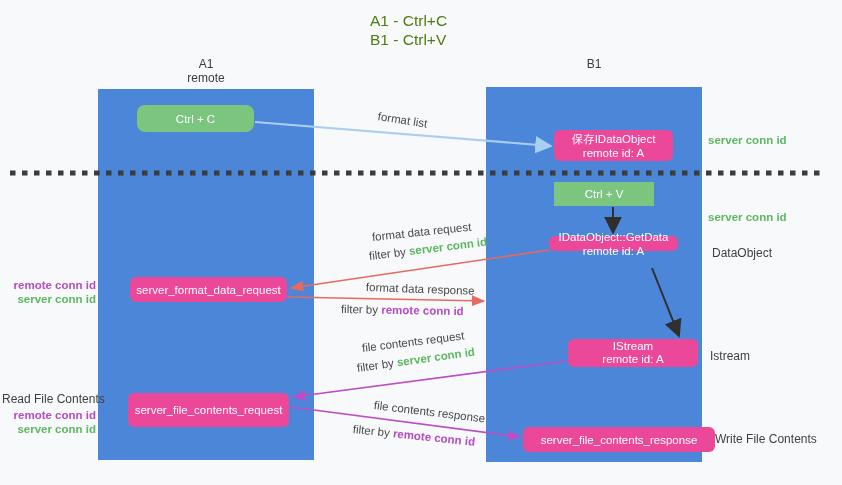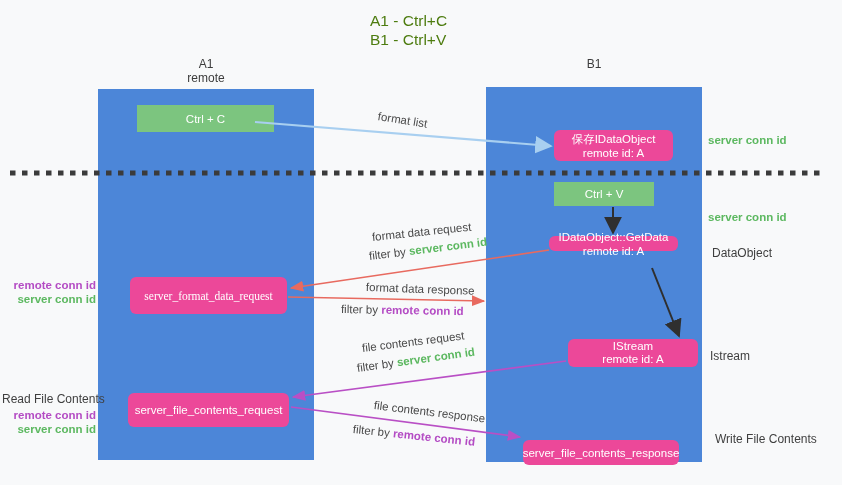--- a/index.html
+++ b/index.html
@@ -77,53 +77,53 @@
 
     <line x1="288" y1="297" x2="484" y2="301" stroke="#e86a5f" stroke-width="1.7" marker-end="url(#m-red)"></line>
 
     <line x1="652" y1="268" x2="679" y2="336" stroke="#2f2f2f" stroke-width="2" marker-end="url(#m-black)"></line>
 
     <line x1="566" y1="361" x2="293" y2="397" stroke="#b94fc5" stroke-width="1.7" marker-end="url(#m-purple)"></line>
 
     <line x1="291" y1="407" x2="520" y2="437" stroke="#b94fc5" stroke-width="1.7" marker-end="url(#m-purple)"></line>
   </svg>
 
-  <div class="node green" style="left:137px;top:105px;width:137px;height:27px;">
+  <div class="node green" style="left:137px;top:105px;width:117px;height:27px;border-radius:8px;">
     <span>Ctrl + C</span>
   </div>
 
   <div class="node orange" style="left:554px;top:130px;width:119px;height:31px;">
     <span>保存IDataObject</span>
     <span class="l2">remote id: A</span>
   </div>
 
   <div class="node green" style="left:554px;top:182px;width:100px;height:24px;">
     <span>Ctrl + V</span>
   </div>
 
   <div class="node orange" style="left:549px;top:236px;width:129px;height:15px;">
     <span>IDataObject::GetData</span>
     <span class="l2">remote id: A</span>
   </div>
 
-  <div class="node orange" style="left:130px;top:277px;width:157px;height:37px;font-family:Liberation Serif, serif;">
+  <div class="node orange" style="left:130px;top:277px;width:157px;height:25px;">
     <span>server_format_data_request</span>
   </div>
 
 
   <div class="node orange" style="left:568px;top:339px;width:130px;height:28px;line-height:13px;">
     <span>IStream</span>
     <span class="l2">remote id: A</span>
   </div>
 
   <div class="node orange" style="left:128px;top:393px;width:161px;height:34px;">
     <span>server_file_contents_request</span>
   </div>
 
-  <div class="node orange" style="left:523px;top:427px;width:156px;height:25px;margin-top:13px;">
+  <div class="node orange" style="left:523px;top:427px;width:192px;height:25px;">
     <span>server_file_contents_response</span>
   </div>
 
   <div class="side-label bold-green" style="left:708px;top:134px;">server conn id</div>
   <div class="side-label bold-green" style="left:708px;top:211px;">server conn id</div>
   <div class="side-label" style="left:712px;top:246px;">DataObject</div>
   <div class="side-label" style="left:710px;top:349px;">Istream</div>
   <div class="side-label" style="left:715px;top:432px;">Write File Contents</div>
 
   <div class="side-label bold-purple left-col" style="left:6px;top:279px;">remote conn id</div>

